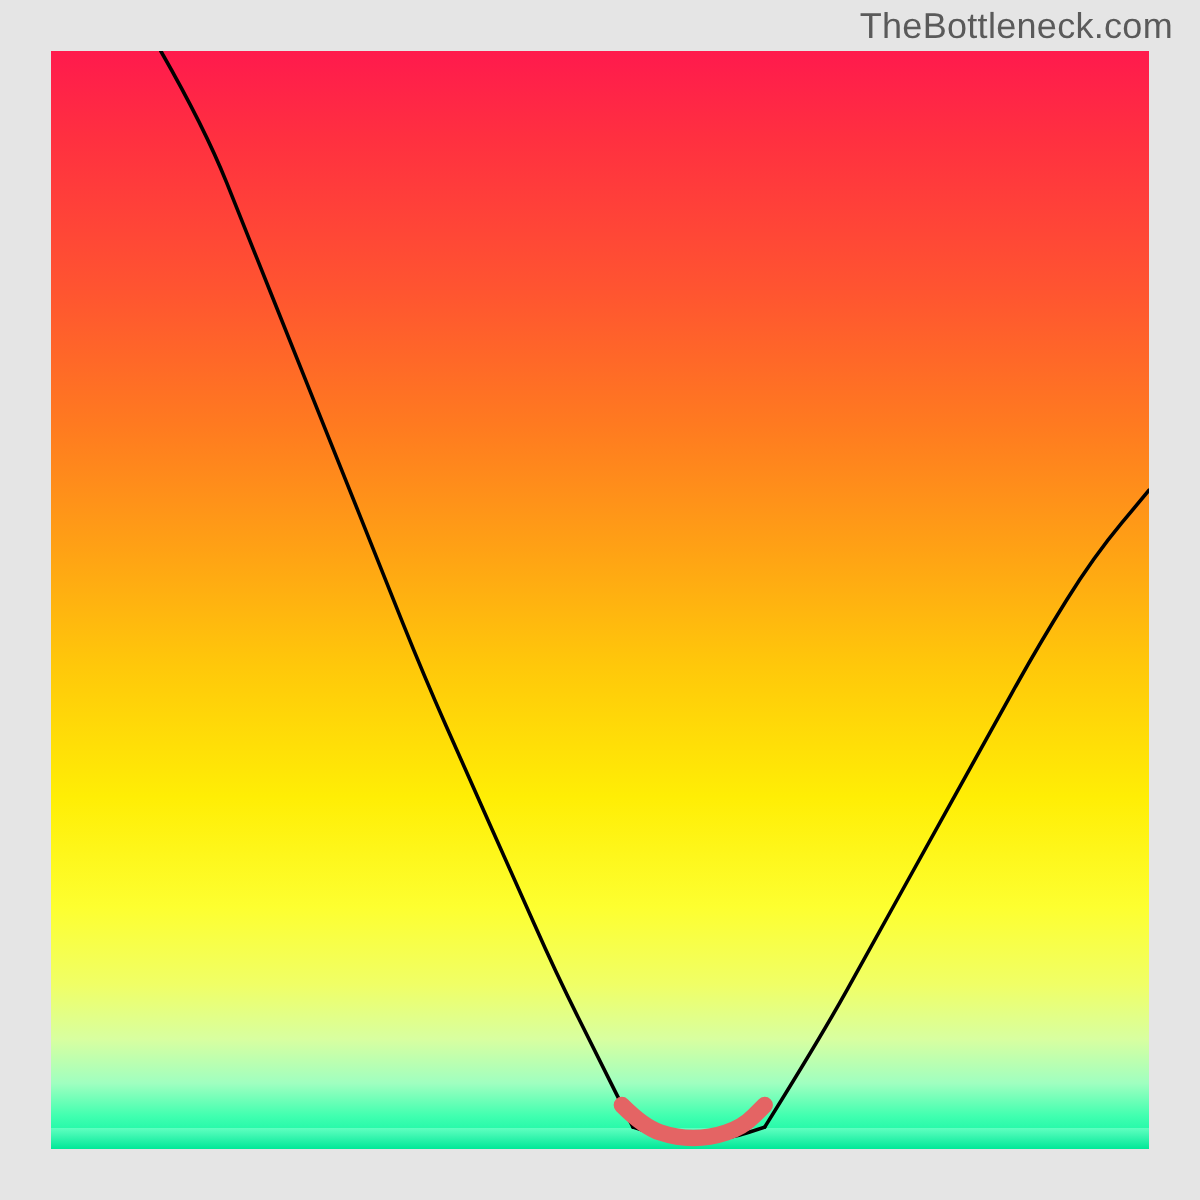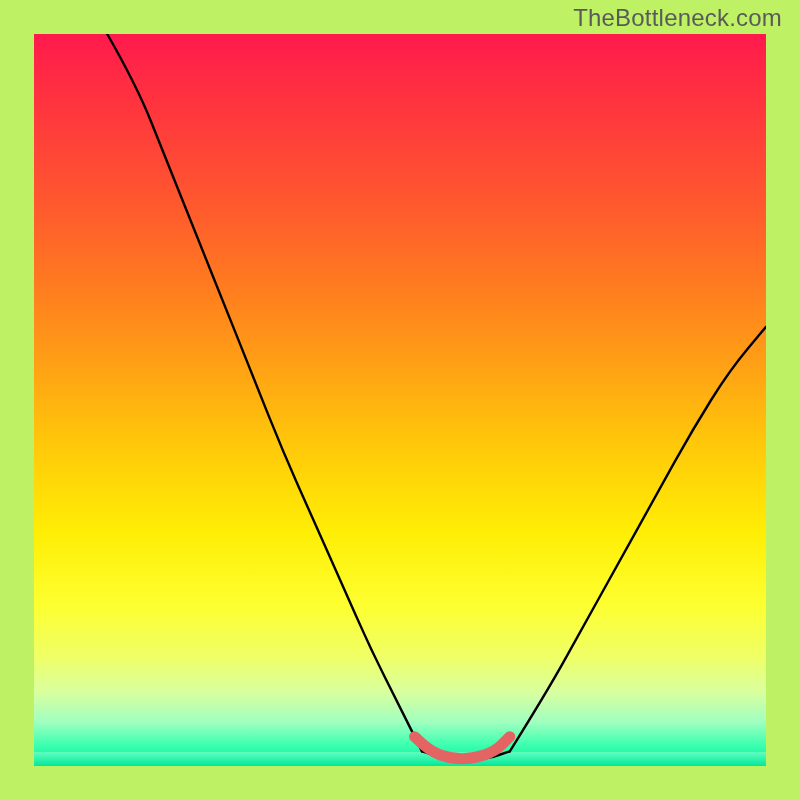--- a/index.html
+++ b/index.html
@@ -8,21 +8,21 @@
     width: 800px;
     height: 800px;
     overflow: hidden;
     background: #000;
     font-family: Arial, Helvetica, sans-serif;
   }
   .container {
     position: relative;
     width: 800px;
     height: 800px;
-    background: #bef264;
+    background: #e5e5e5;
   }
   .plot-area {
     position: absolute;
     left: 34px;
     top: 34px;
     width: 732px;
     height: 732px;
     overflow: hidden;
   }
   .gradient-bg {

